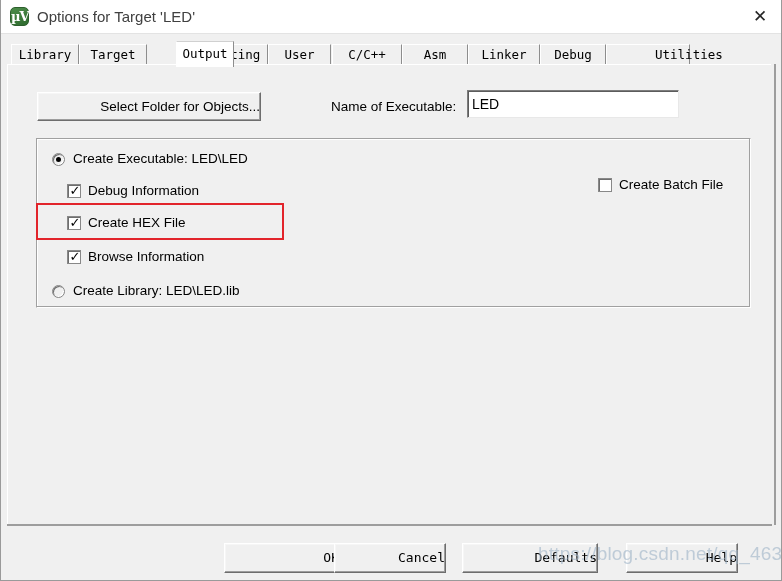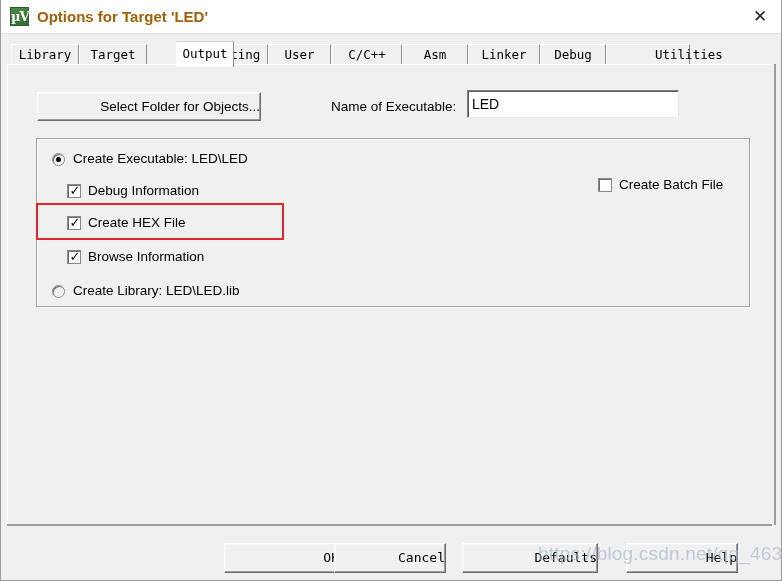--- a/index.html
+++ b/index.html
@@ -34,43 +34,42 @@
     background: #ffffff;
     border-bottom: 1px solid #e3e3e3;
   }
   #app-icon {
     position: absolute;
     left: 9px; top: 7px;
     width: 19px; height: 19px;
     background: linear-gradient(160deg, #4c8c4a 0%, #3c7a3a 55%, #2f6b30 100%);
     border: 1px solid #2c5f2c;
     box-sizing: border-box;
-    border-radius: 0;
+    border-radius: 5px;
   }
   #app-icon .glyph {
     position: absolute;
     left: 0; top: -1px;
     width: 17px;
     text-align: center;
     font-family: "DejaVu Serif", serif;
     font-size: 13px;
     font-weight: bold;
     color: #ffffff;
     line-height: 19px;
     letter-spacing: -1px;
   }
   #title-text {
     position: absolute;
     left: 36px; top: 0;
     height: 33px;
     line-height: 33px;
     font-size: 15px;
-    color: #a16207;
-    white-space: nowrap;
-    font-weight: bold;
+    color: #404040;
+    white-space: nowrap;
   }
   #close-btn {
     position: absolute;
     right: 0; top: 0;
     width: 46px; height: 33px;
     cursor: default;
   }
   #close-btn .x {
     position: absolute;
     left: 0; top: 0;

